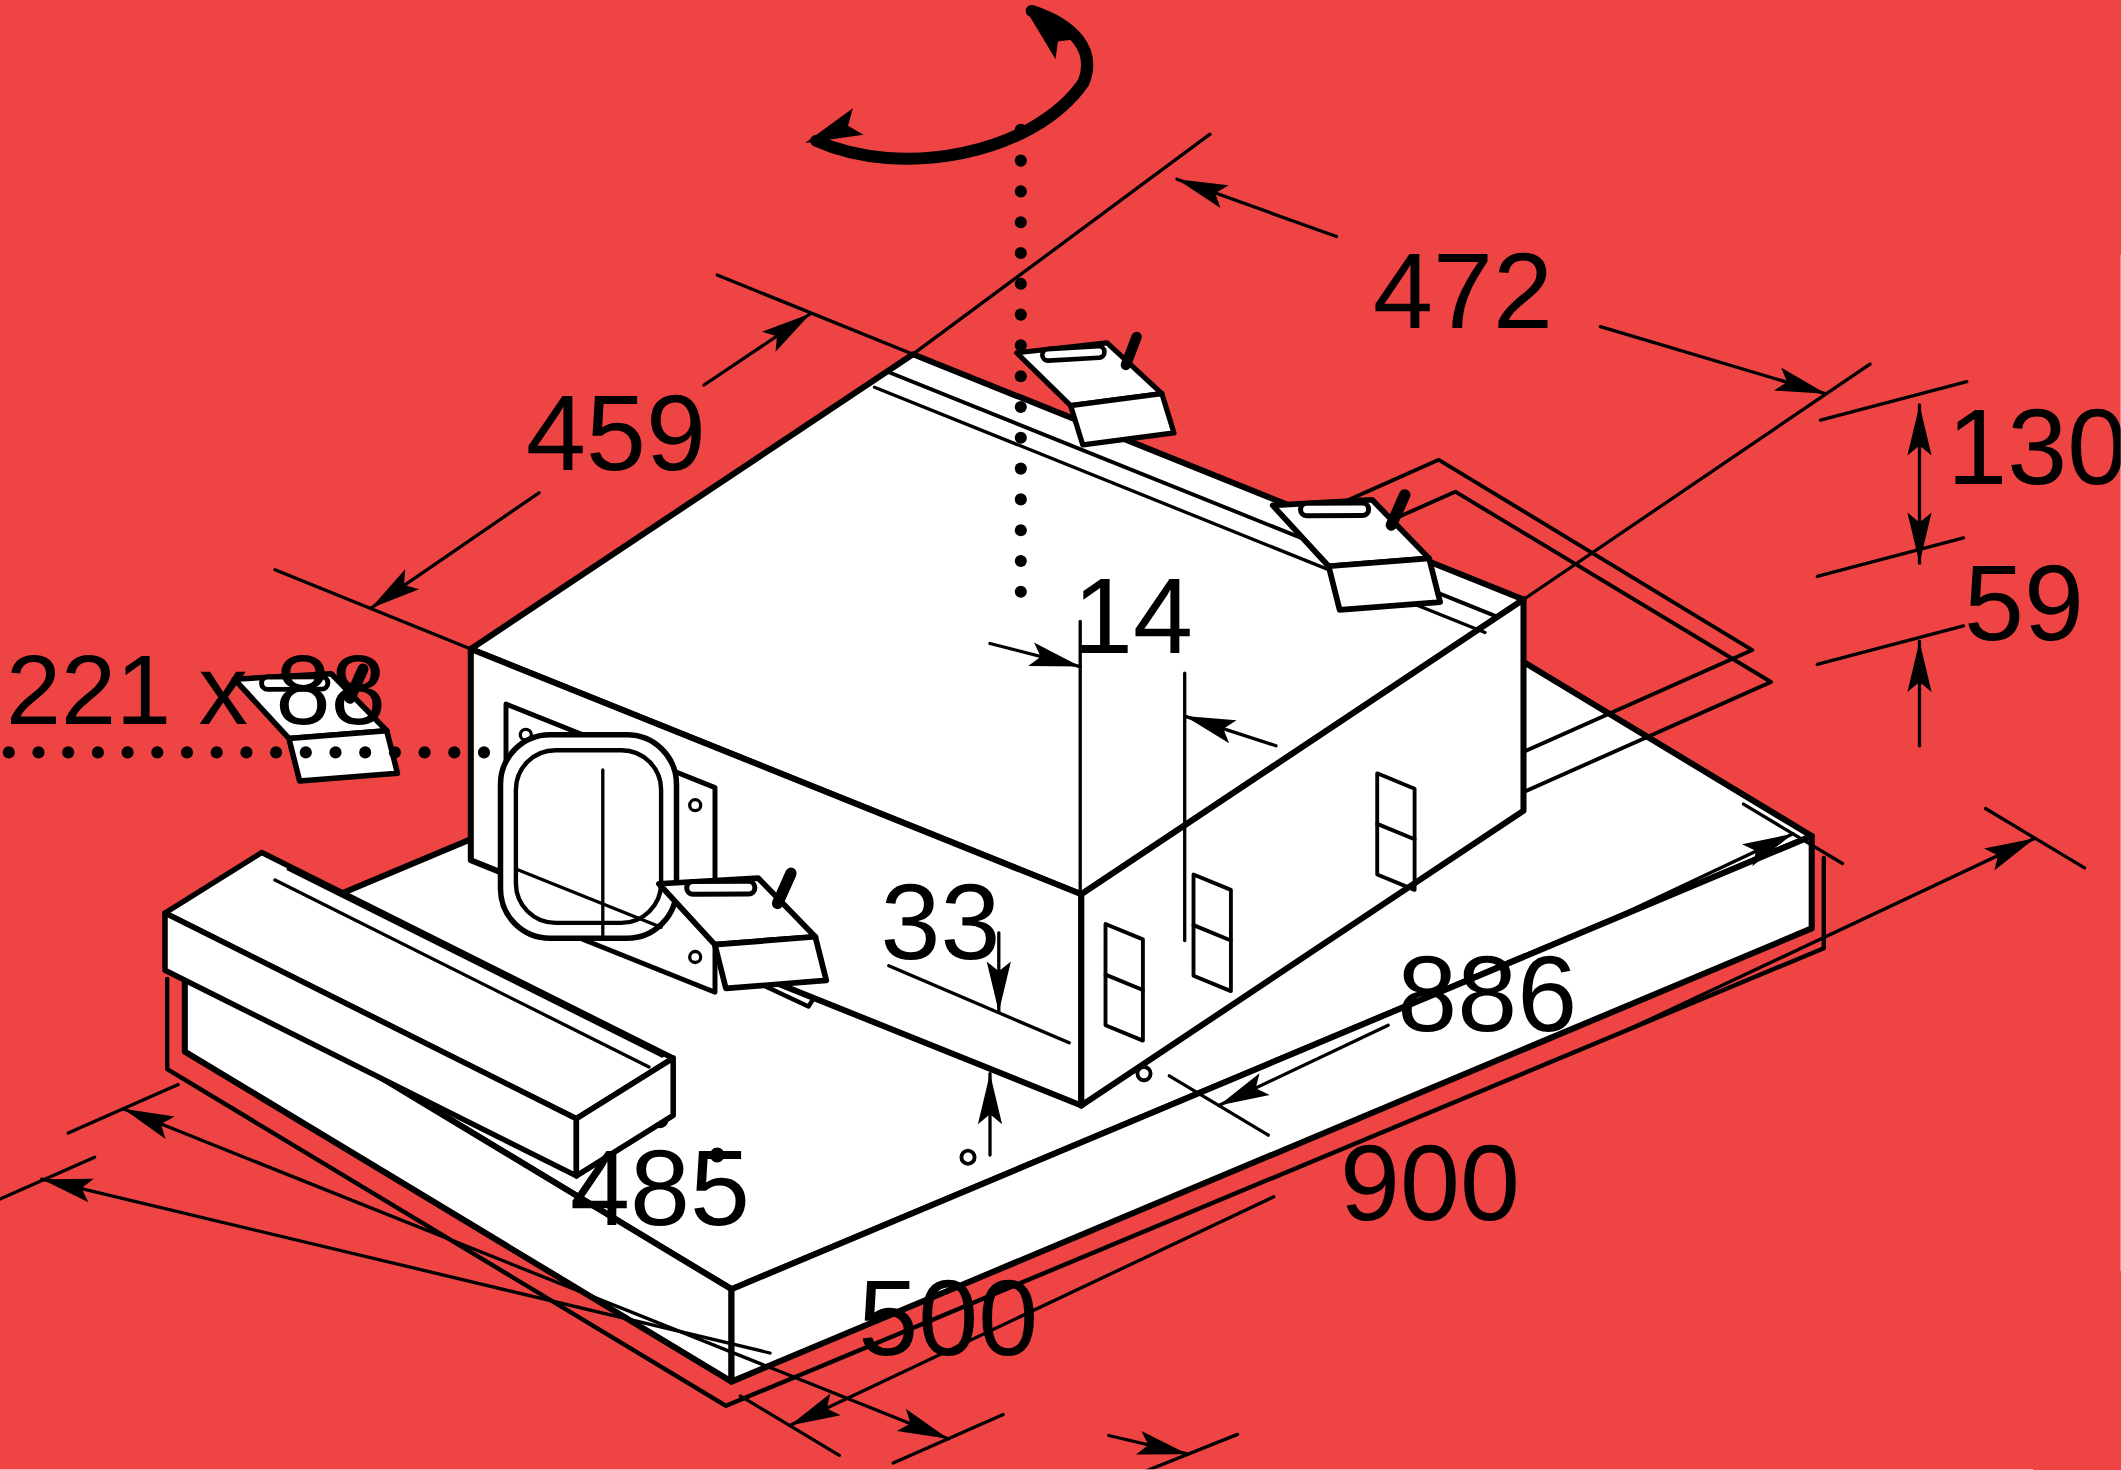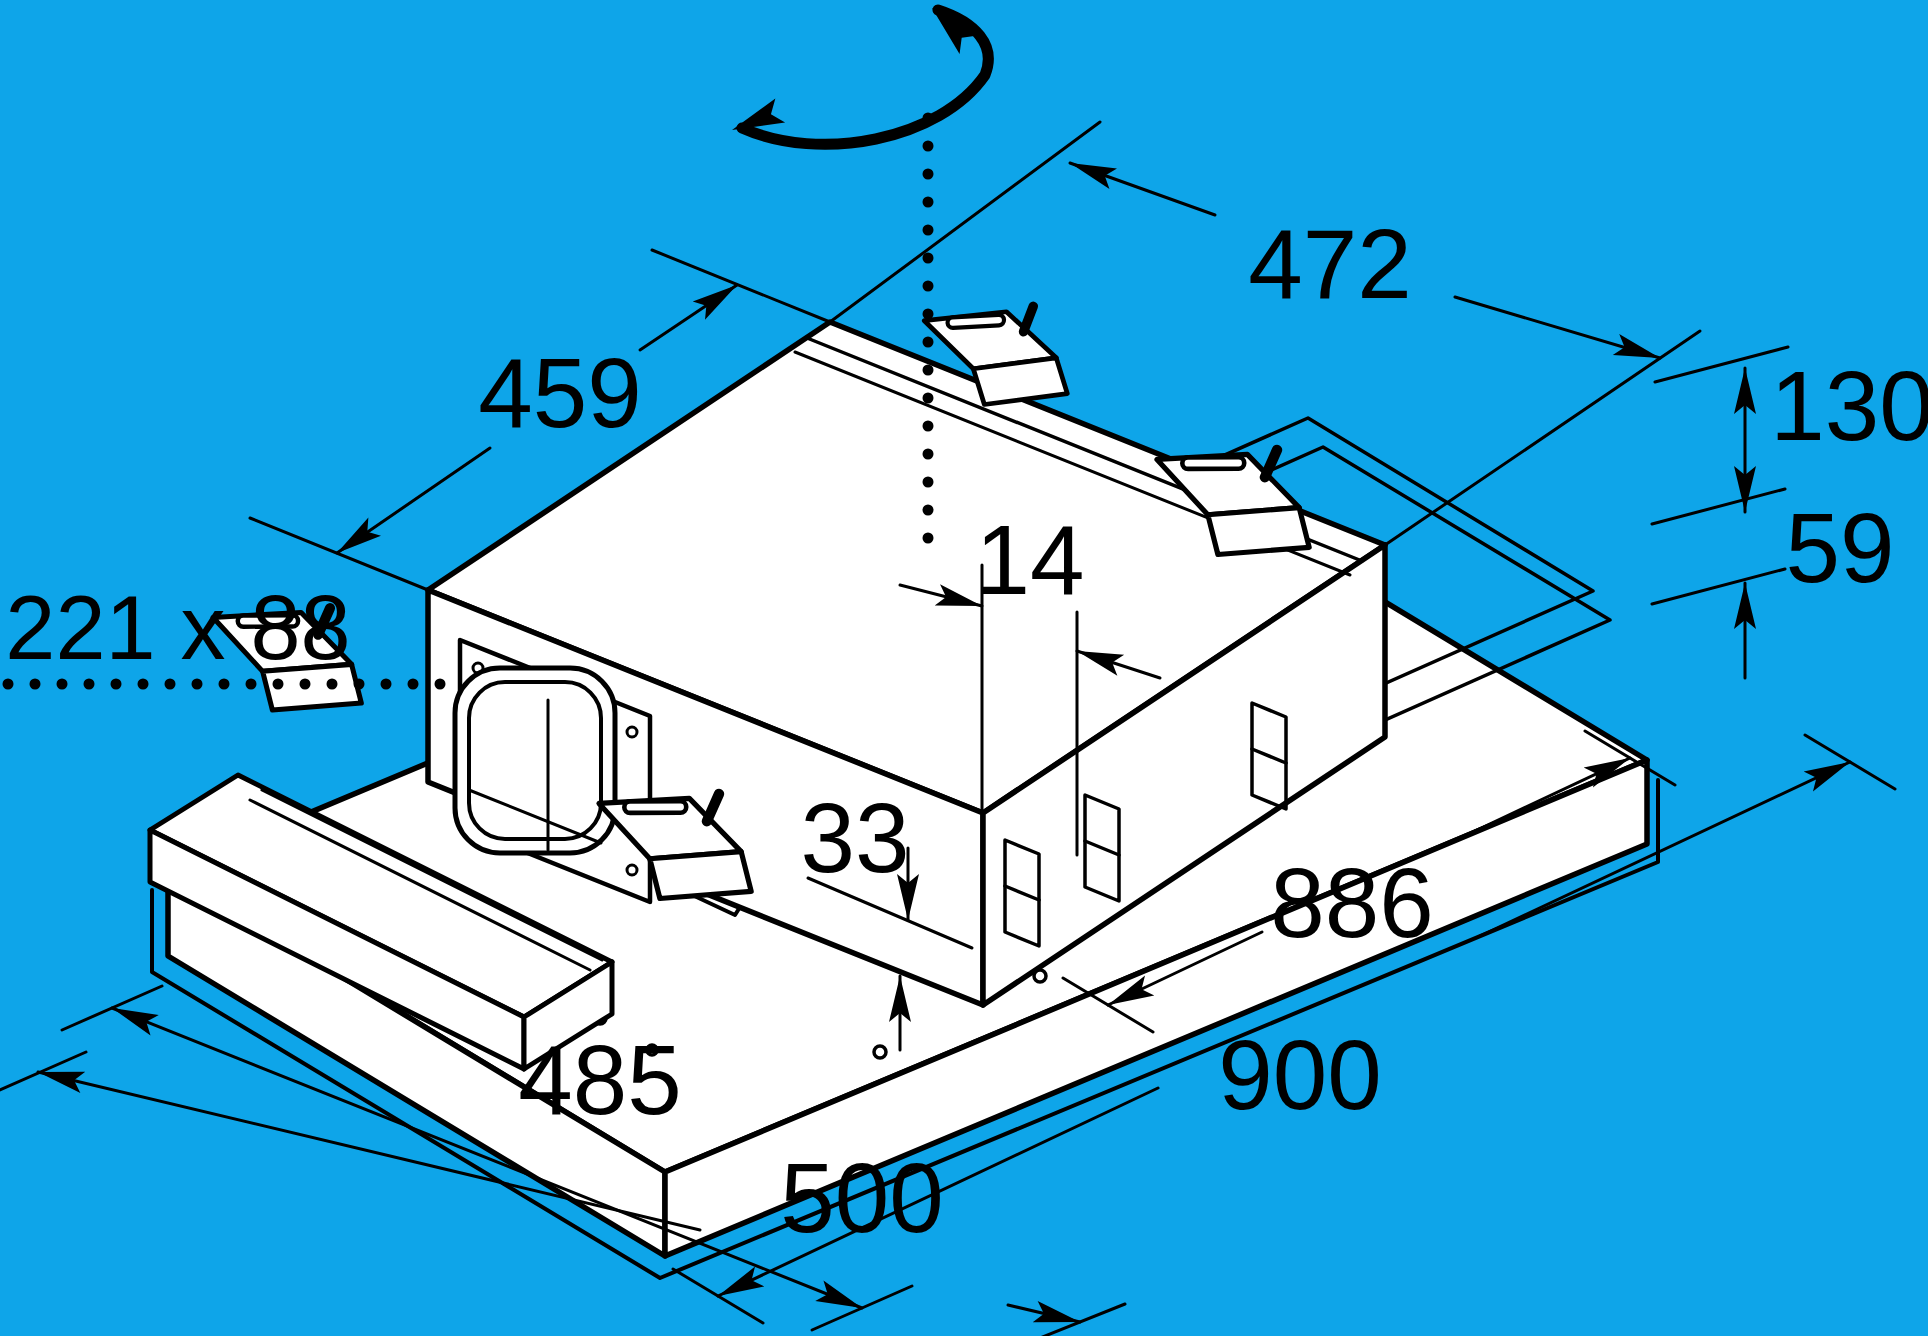--- a/index.html
+++ b/index.html
@@ -1,16 +1,16 @@
 <!DOCTYPE html>
 <html><head>
 <meta charset="utf-8">
 <style>
   html,body{margin:0;padding:0;background:#ffffff;}
-  .stage{position:relative;width:1928px;height:1336px;background:#0ea5e9;overflow:hidden;}
+  .stage{position:relative;width:1928px;height:1336px;background:#ef4444;overflow:hidden;}
   svg{display:block;}
   .dim{font-family:"Liberation Sans","DejaVu Sans",sans-serif;font-size:98px;fill:#000;}
   .dim-sm{font-family:"Liberation Sans","DejaVu Sans",sans-serif;font-size:90px;fill:#000;}
   text{dominant-baseline:central;}
 </style>
 </head>
 <body>
 
 <div class="stage">
 <svg width="1928" height="1336" viewBox="0 0 1928 1336">

